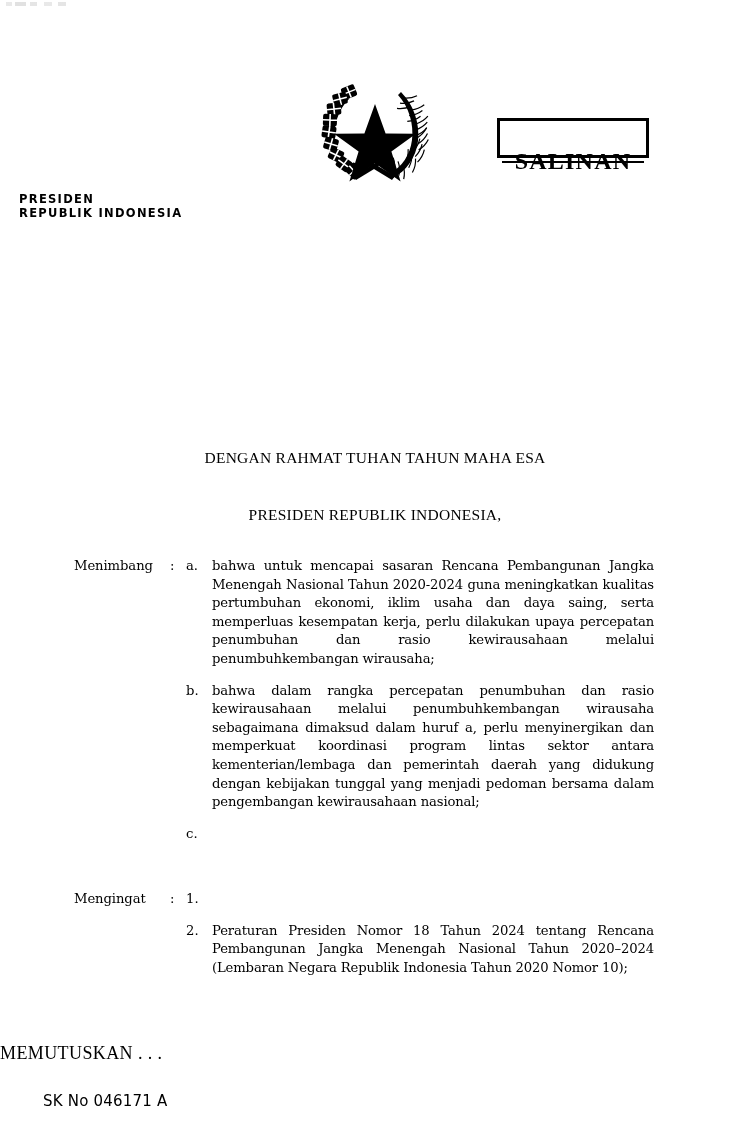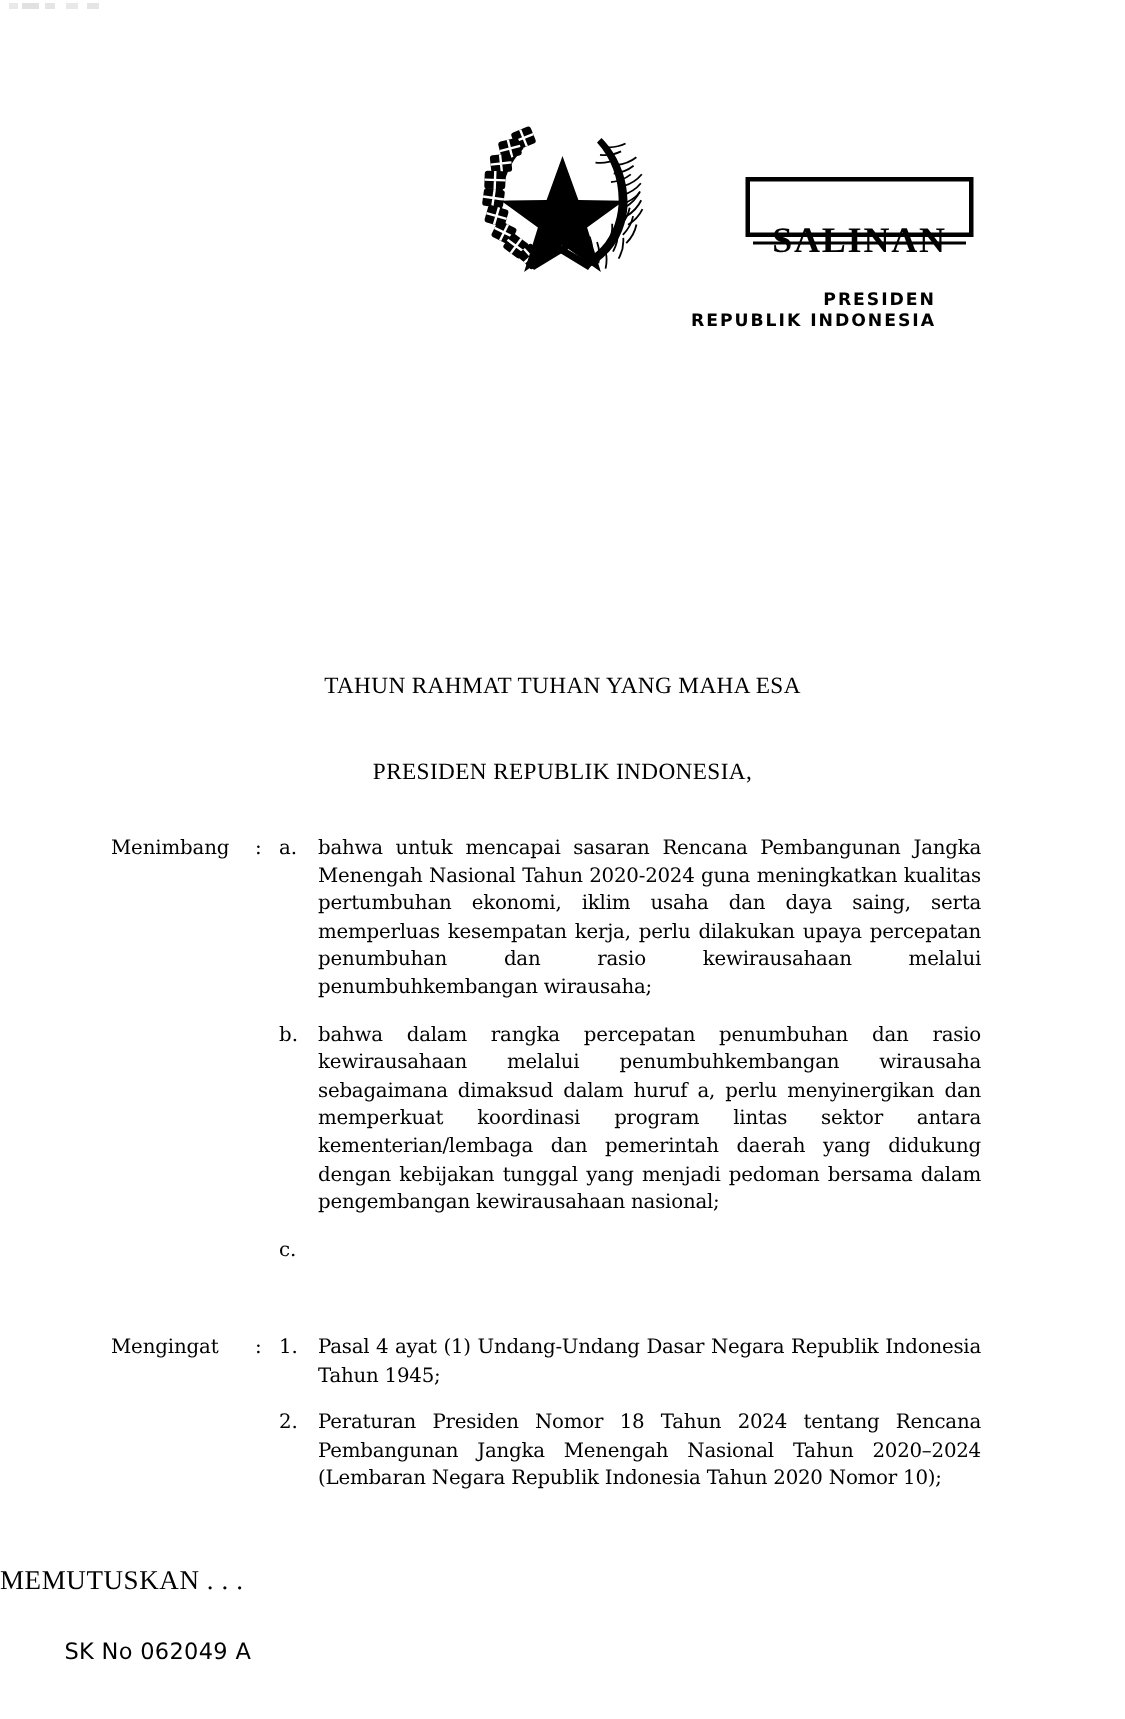--- a/index.html
+++ b/index.html
@@ -49,26 +49,27 @@
     width: 124px;
     height: 112px;
   }
   .emblem-wrap svg { display: block; }
 
   .presiden-caption {
     position: absolute;
     left: 0;
     top: 114px;
     width: 624px;
-    text-align: right;
+    text-align: left;
     font-family: "DejaVu Sans", sans-serif;
     font-weight: bold;
     font-size: 11.5px;
     letter-spacing: 1.3px;
     line-height: 14px;
+    padding-left: 19px;
   }
   .presiden-caption .ln2 { display: block; }
 
   
   .salinan-box {
     position: absolute;
     left: 497px;
     top: 118px;
     width: 152px;
     height: 40px;
@@ -318,21 +319,21 @@
     </div>
   </div>
 
   <div class="salinan-box">
     <div class="inner">
       <span class="salinan-text">SALINAN</span>
     </div>
   </div>
 
 
-  <div class="invocation">TAHUN RAHMAT TUHAN YANG MAHA ESA</div>
+  <div class="invocation">DENGAN RAHMAT TUHAN TAHUN MAHA ESA</div>
   <div class="issuer">PRESIDEN REPUBLIK INDONESIA,</div>
 
   <div class="clause-section" id="section-menimbang">
 
     <div class="clause-row">
       <div class="clause-label">Menimbang</div>
       <div class="clause-colon">:</div>
       <div class="clause-marker">a.</div>
       <div class="clause-text">bahwa untuk mencapai sasaran Rencana Pembangunan Jangka Menengah Nasional Tahun 2020-2024 guna meningkatkan kualitas pertumbuhan ekonomi, iklim usaha dan daya saing, serta memperluas kesempatan kerja, perlu dilakukan upaya percepatan penumbuhan dan rasio kewirausahaan melalui penumbuhkembangan wirausaha;</div>
     </div>
@@ -351,28 +352,27 @@
     </div>
 
   </div>
 
   <div class="clause-section" id="section-mengingat">
 
     <div class="clause-row">
       <div class="clause-label">Mengingat</div>
       <div class="clause-colon">:</div>
       <div class="clause-marker">1.</div>
-      <div class="clause-text">Pasal 4 ayat (1) Undang-Undang Dasar Negara Republik Indonesia Tahun 1945;</div>
     </div>
 
     <div class="clause-row">
       <div class="clause-label"></div>
       <div class="clause-colon"></div>
       <div class="clause-marker">2.</div>
       <div class="clause-text">Peraturan Presiden Nomor 18 Tahun 2024 tentang Rencana Pembangunan Jangka Menengah Nasional Tahun 2020–2024 (Lembaran Negara Republik Indonesia Tahun 2020 Nomor 10);</div>
     </div>
 
   </div>
 
   <div class="memutuskan">MEMUTUSKAN . . .</div>
-  <div class="sk-number">SK No 062049 A</div>
+  <div class="sk-number">SK No 046171 A</div>
 
 </div>
 
 </body></html>

